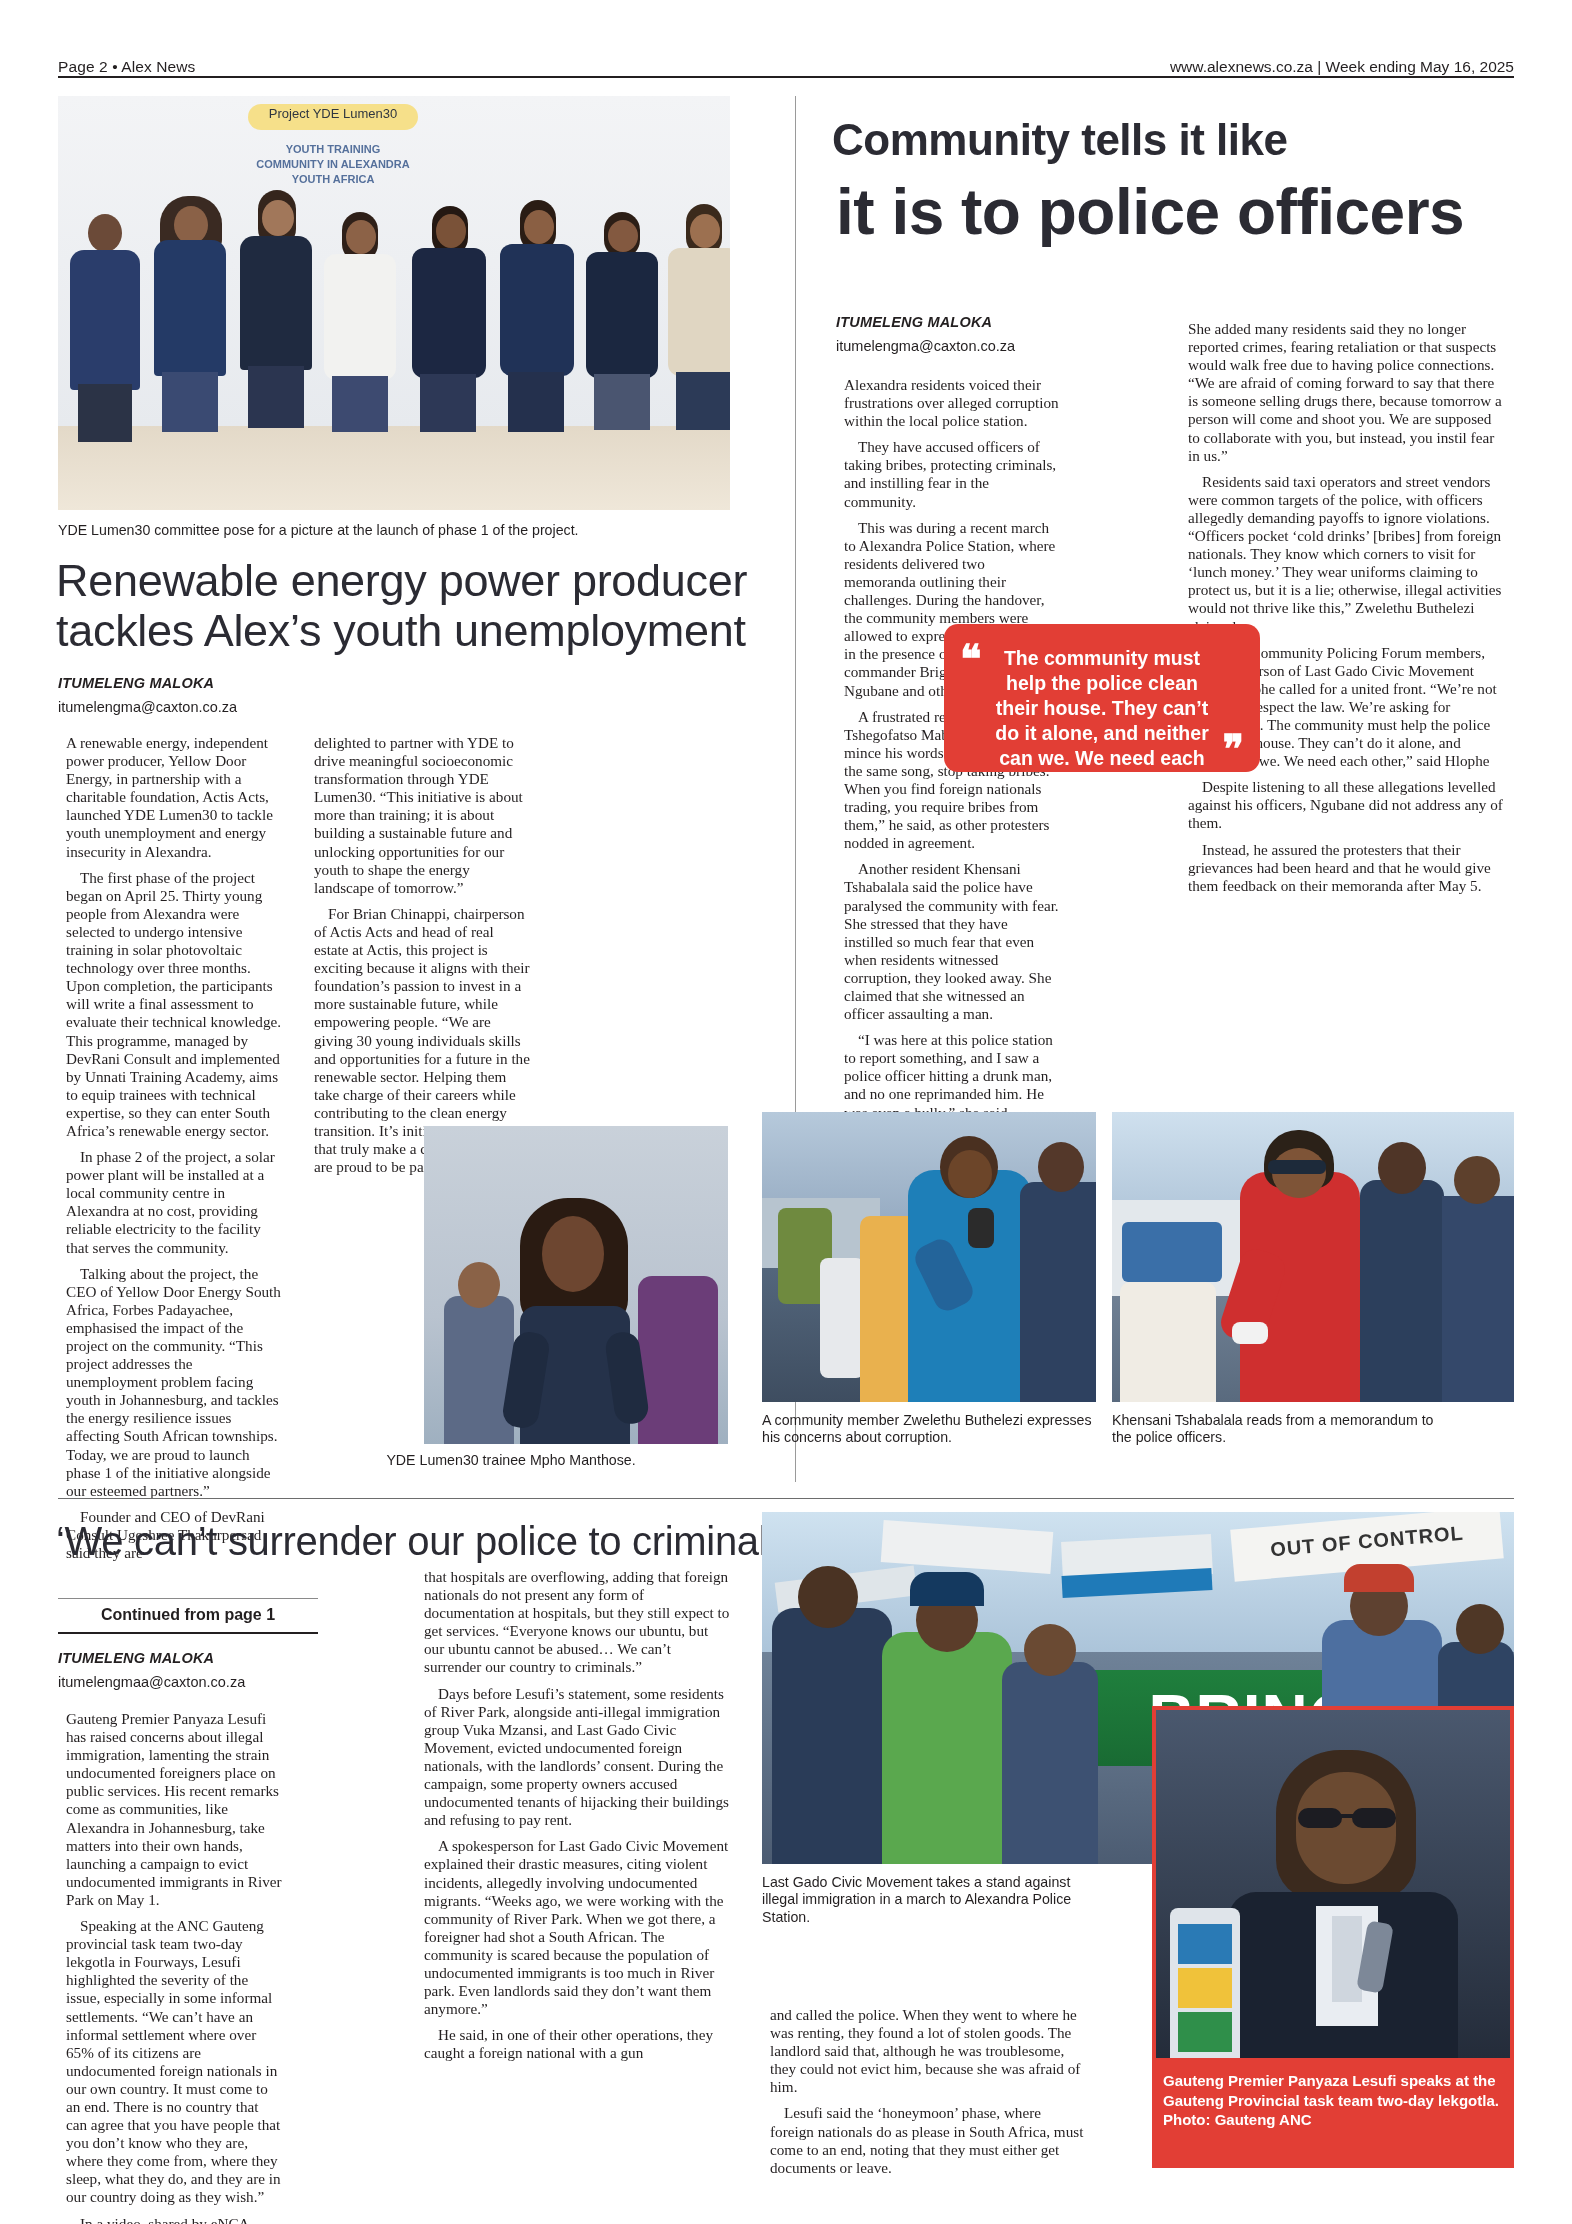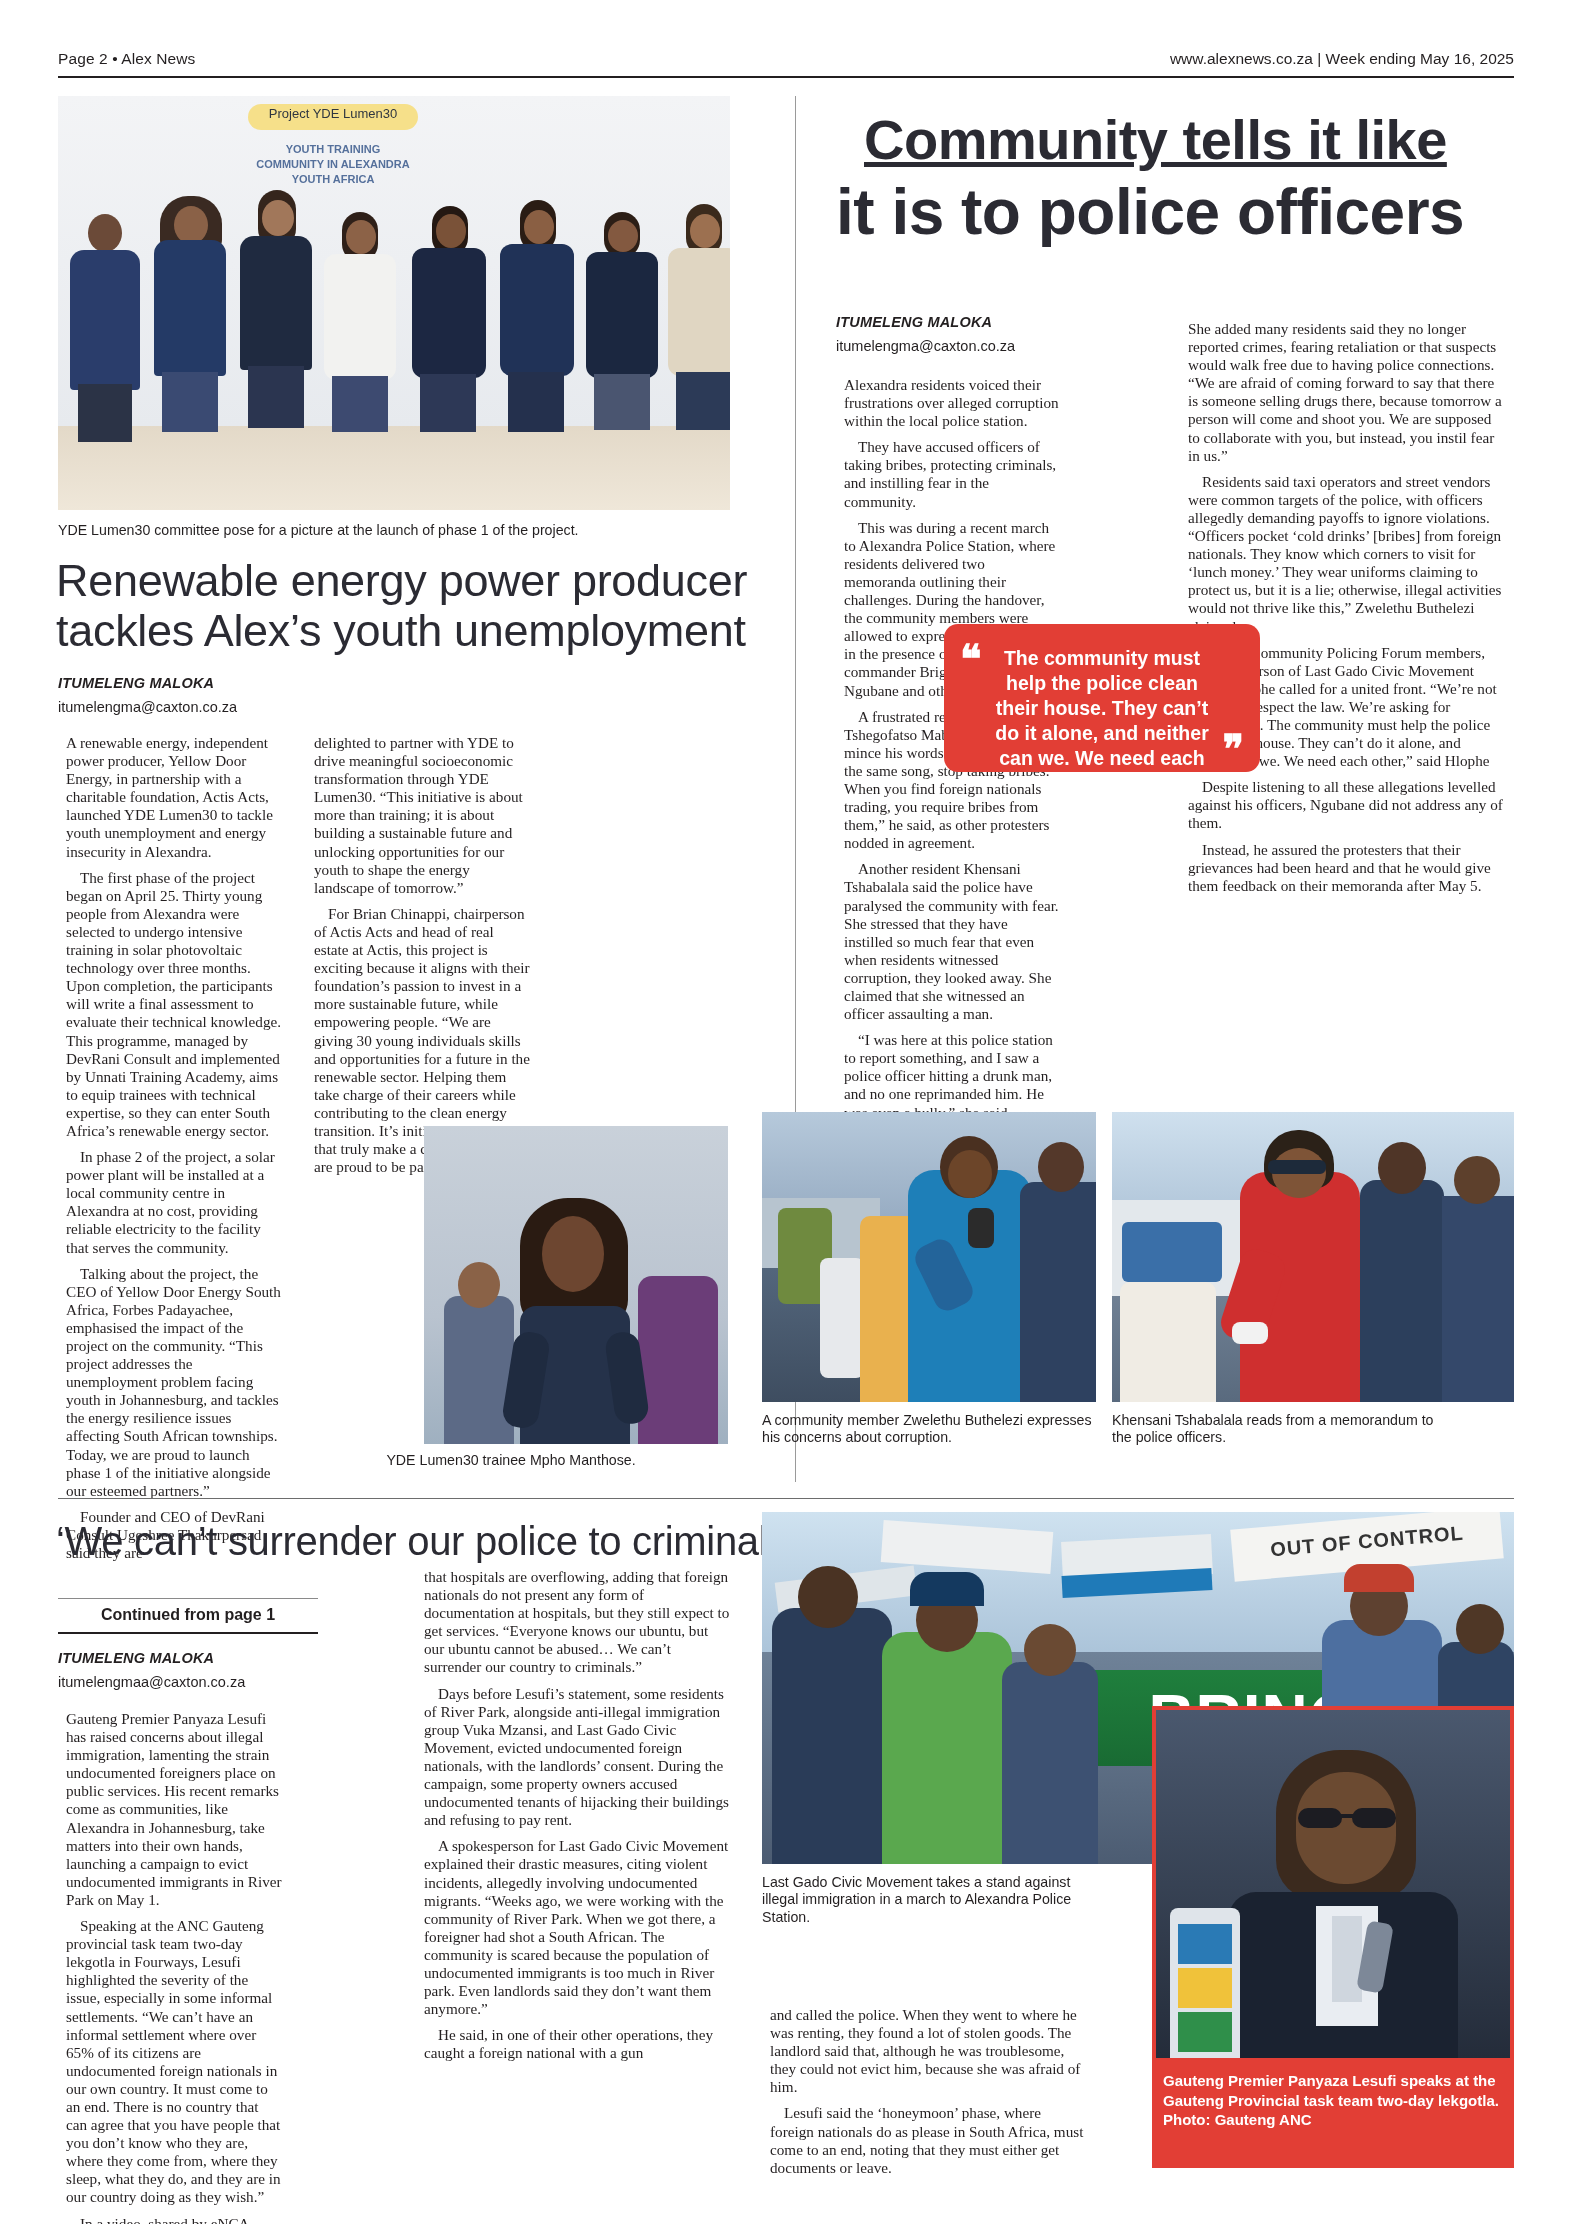--- a/index.html
+++ b/index.html
@@ -19,21 +19,21 @@
     position: absolute;
     left: 0; top: 0;
     width: 1572px;
     height: 2224px;
     background: #fff;
   }
 
   
   .masthead {
     position: absolute;
-    left: 58px; top: 42px;
+    left: 58px; top: 50px;
     width: 1456px;
     height: 26px;
     display: flex;
     justify-content: space-between;
     align-items: flex-end;
     font-family: "Liberation Sans", sans-serif;
     gap: 12px;
   }
   .masthead-left {
     font-size: 15.5px;
@@ -295,21 +295,21 @@
     <div style="position:absolute;left:34px;top:136px;width:42px;height:46px;border-radius:50%;background:#8a6247;"></div>
     <div style="position:absolute;left:214px;top:150px;width:80px;height:170px;background:#6b3d78;border-radius:14px 14px 0 0;"></div>
     <div style="position:absolute;left:96px;top:72px;width:108px;height:128px;border-radius:48px 48px 26px 26px;background:#2a1b12;"></div>
     <div style="position:absolute;left:118px;top:90px;width:62px;height:76px;border-radius:50%;background:#6d4630;"></div>
     <div style="position:absolute;left:96px;top:180px;width:110px;height:140px;background:#25324a;border-radius:16px 16px 0 0;"></div>
     <div style="position:absolute;left:84px;top:206px;width:36px;height:96px;border-radius:16px;background:#1f2b40;transform:rotate(9deg);"></div>
     <div style="position:absolute;left:186px;top:206px;width:34px;height:92px;border-radius:16px;background:#1f2b40;transform:rotate(-8deg);"></div>
   </div>
   <div class="caption" style="left:296px; top:1452px; width:430px; text-align:center;">YDE Lumen30 trainee Mpho Manthose.</div>
 
-  <div class="headline-main" style="left:864px; top:104px; width:700px; font-size:56px; line-height:72px;text-decoration:underline;">Community tells it like</div>
+  <div class="headline-main" style="left:832px; top:104px; width:700px; font-size:44px; line-height:72px;">Community tells it like</div>
   <div class="headline-main" style="left:836px; top:176px; width:700px; font-size:64px; line-height:72px;">it is to police officers</div>
 
   <div style="position:absolute;left:836px;top:314px;">
     <div class="byline-name">ITUMELENG MALOKA</div>
     <div class="byline-mail">itumelengma@caxton.co.za</div>
   </div>
 
   <div class="body-col" style="left:836px; top:368px; width:232px;">
     <p class="first">Alexandra residents voiced their frustrations over alleged corruption within the local police station.</p>
     <p>They have accused officers of taking bribes, protecting criminals, and instilling fear in the community.</p>

